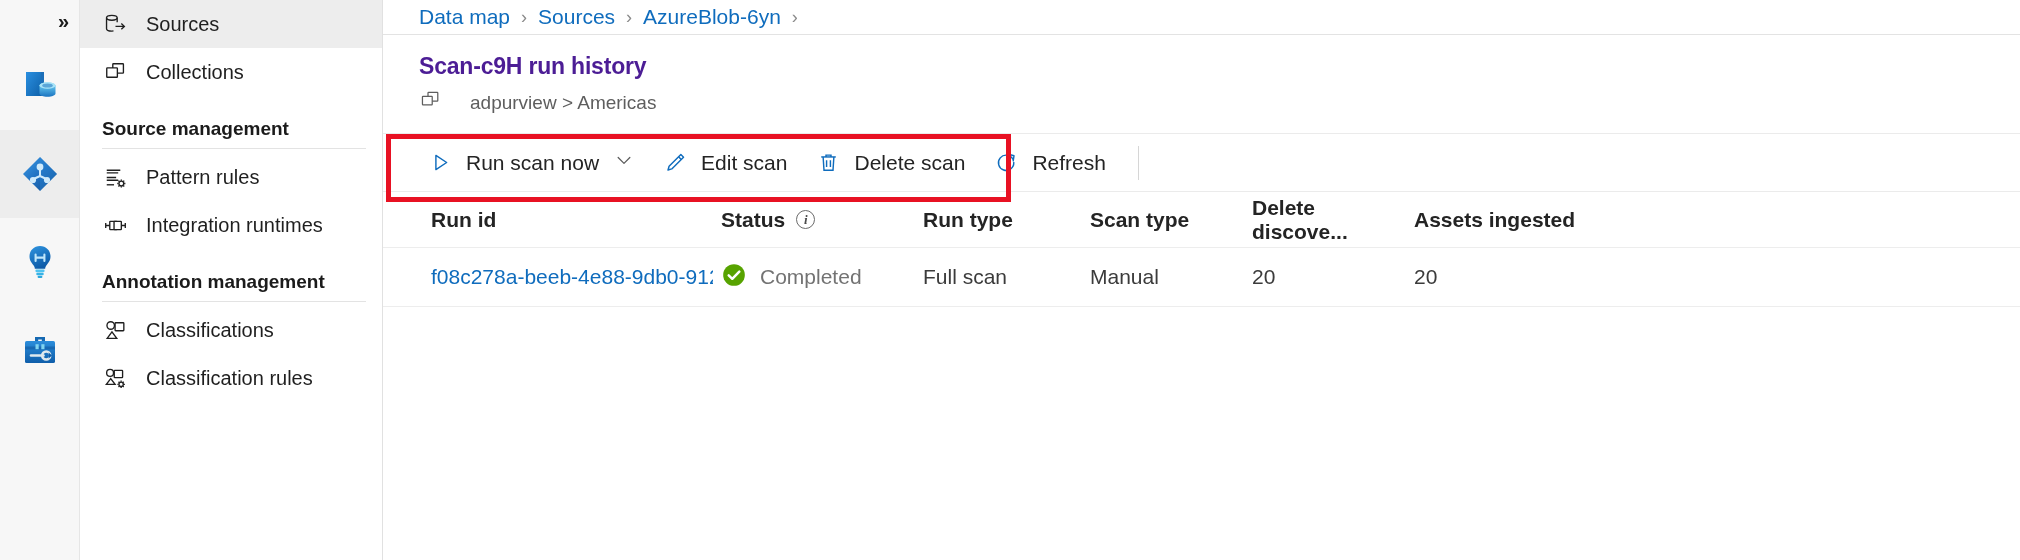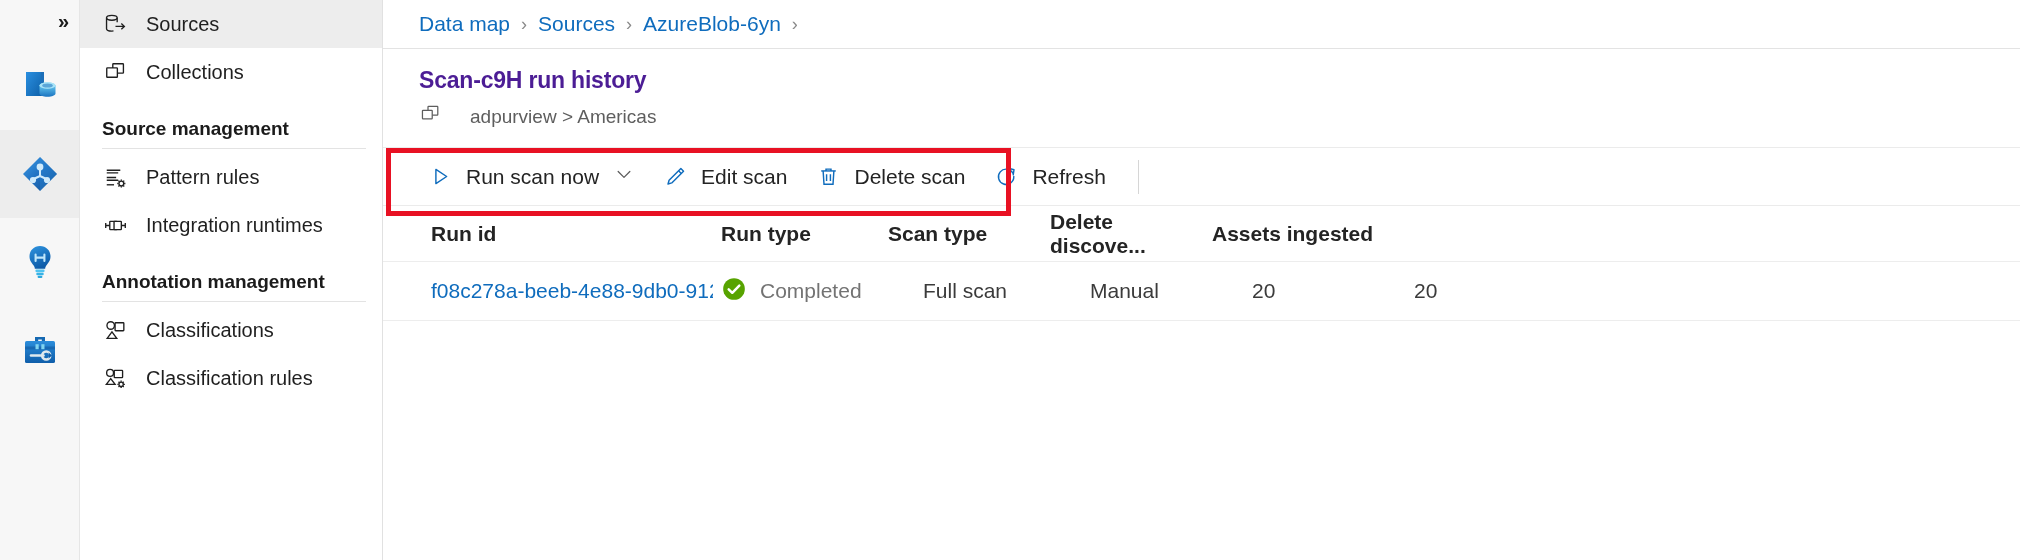--- a/index.html
+++ b/index.html
@@ -93,21 +93,21 @@
 
   
   .main {
     flex: 1 1 auto;
     position: relative;
     background: #ffffff;
     min-width: 0;
     overflow: hidden;
   }
   .breadcrumb {
-    height: 49px;
+    height: 35px;
     display: flex;
     align-items: center;
     gap: 11px;
     padding-left: 36px;
     font-size: 21px;
     border-bottom: 1px solid #e3e3e3;
   }
   .bc-link { color: #0f6cbd; cursor: pointer; white-space: nowrap; }
   .bc-sep { color: #8a8a8a; font-size: 18px; font-weight: 300; }
 
@@ -470,20 +470,24 @@
 
       </div>
       <div class="red-highlight"></div>
     </div>
 
     <div class="table">
       <div class="trow thead">
         <div class="col-runid">
           <span>Run id</span>
         </div>
+        <div class="col-status th-inner">
+          <span>Status</span>
+          <span class="info-circle">i</span>
+        </div>
         <div class="col-runtype">
           <span>Run type</span>
         </div>
         <div class="col-scantype">
           <span>Scan type</span>
         </div>
         <div class="col-disc">
           <span>Delete discove...</span>
         </div>
         <div class="col-ing">

